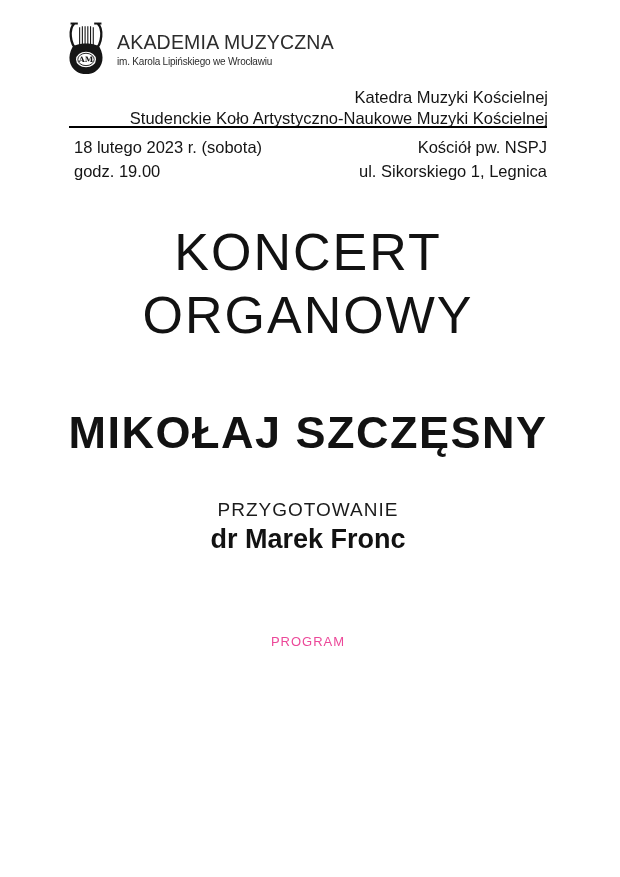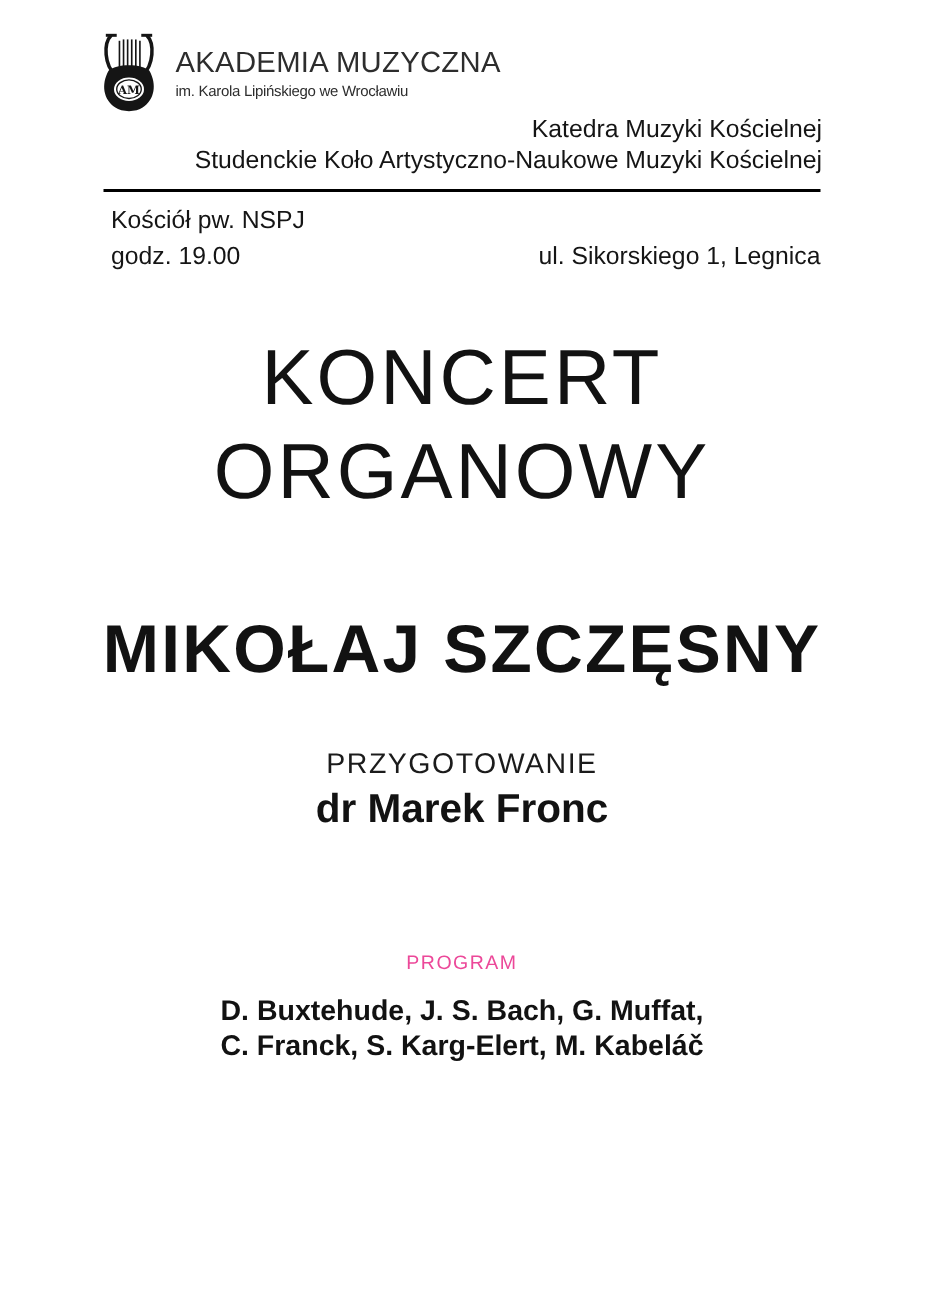--- a/index.html
+++ b/index.html
@@ -20,21 +20,21 @@
   }
   .logo-text .org-name {
     font-size: 19.5px; letter-spacing: 0.2px; color: #2d2d2d;
   }
   .logo-text .org-sub {
     font-size: 10px; letter-spacing: -0.2px; margin-top: 2px; color: #2d2d2d;
   }
 
   
   .dept {
-    position: absolute; top: 76px; right: 72px;
+    position: absolute; top: 87px; right: 72px;
     text-align: right; font-size: 16.5px; line-height: 20.5px; color: #151515;
   }
 
   .rule {
     position: absolute; top: 126px; left: 69px; width: 478px;
     border-top: 2px solid #000000;
   }
 
   
   .info {
@@ -94,38 +94,35 @@
 
   <div class="dept">
     <div>Katedra Muzyki Kościelnej</div>
     <div>Studenckie Koło Artystyczno-Naukowe Muzyki Kościelnej</div>
   </div>
 
   <div class="rule"></div>
 
   <div class="info">
     <div class="info-row">
+      <span>18 lutego 2023 r. (sobota)</span>
       <span>Kościół pw. NSPJ</span>
     </div>
     <div class="info-row">
       <span>godz. 19.00</span>
       <span>ul. Sikorskiego 1, Legnica</span>
     </div>
   </div>
 
   <h1 class="centered title">
     <span>KONCERT</span><br>
     <span>ORGANOWY</span>
   </h1>
 
   <h2 class="centered performer">MIKOŁAJ SZCZĘSNY</h2>
 
   <div class="centered prep-label">PRZYGOTOWANIE</div>
   <div class="centered prep-name">dr Marek Fronc</div>
 
   <div class="centered program-label">PROGRAM</div>
-  <div class="centered program">
-    <div>D. Buxtehude, J. S. Bach, G. Muffat,</div>
-    <div>C. Franck, S. Karg-Elert, M. Kabeláč</div>
-  </div>
 
 
 </div>
 
 </body></html>

